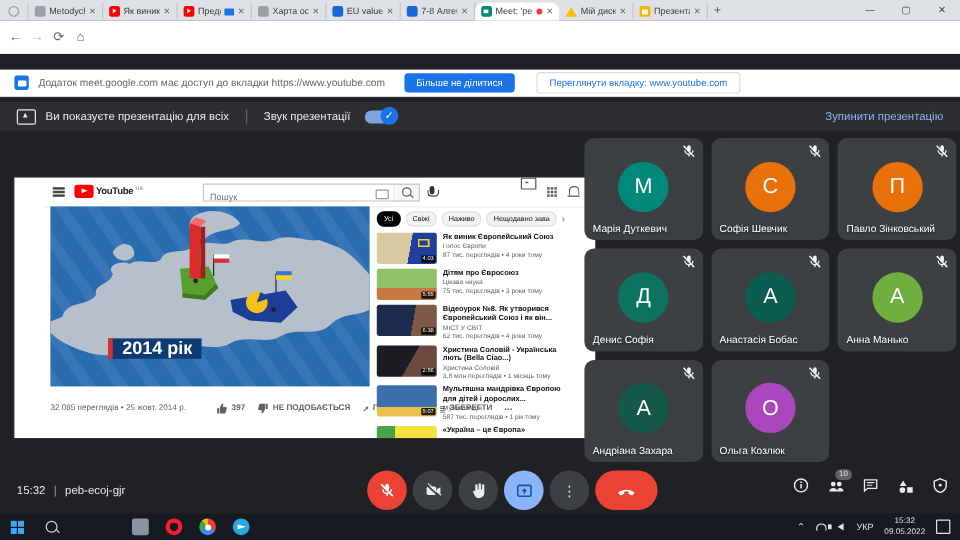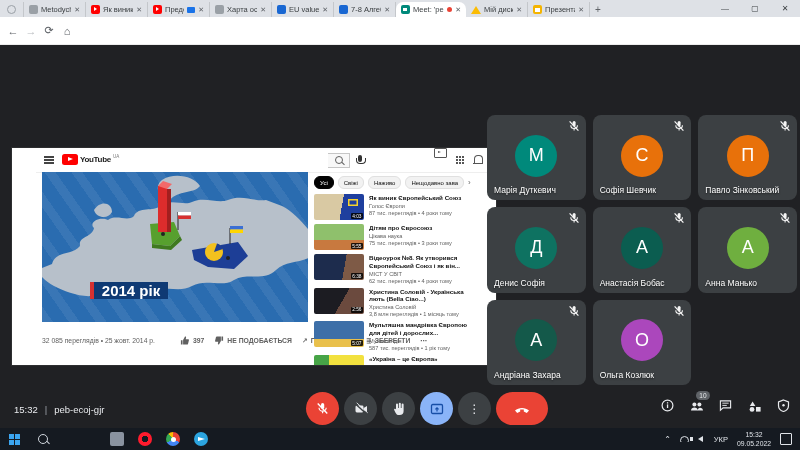--- a/index.html
+++ b/index.html
@@ -281,31 +281,51 @@
   </div>
 
   <div class="toolbar">
     <span class="navbtn" style="margin-left:4px">←</span>
     <span class="navbtn dim">→</span>
     <span class="navbtn">⟳</span>
     <span class="navbtn">⌂</span>
   </div>
 
 
+  <div class="notif">
+    <span class="notif-ic"></span>
+    <span class="notif-txt">Додаток meet.google.com має доступ до вкладки https://www.youtube.com</span>
+    <span class="btn-blue">Більше не ділитися</span>
+    <span class="btn-white">Переглянути вкладку: www.youtube.com</span>
+  </div>
 
   <div class="stage"></div>
 
+  <div class="banner">
+    <span class="pres-ic"></span>
+    <span class="ban-txt">Ви показуєте презентацію для всіх</span>
+    <span class="ban-div"></span>
+    <span class="ban-txt">Звук презентації</span>
+    <span class="toggle">
+        <span class="knob">✓</span>
+      </span>
+    <span class="ban-stop">Зупинити презентацію</span>
+  </div>
 
   <div class="ytwin">
     <div class="ythead">
       <span class="ham"></span>
       <span class="ytlogo">
         <span class="box"></span>
         <span class="wordmark">YouTube</span>
         <span class="cc">UA</span>
+      </span>
+      <span class="ytsearch">
+        <input placeholder="Пошук" style="">
+        <span class="kbd"></span>
       </span>
       <span class="ytsbtn">
           <span class="mag"></span>
         </span>
       <span class="ytmic"></span>
       <span class="create"></span>
       <span class="apps9"></span>
       <span class="bell"></span>
       <span class="ytava">Н</span>
     </div>

